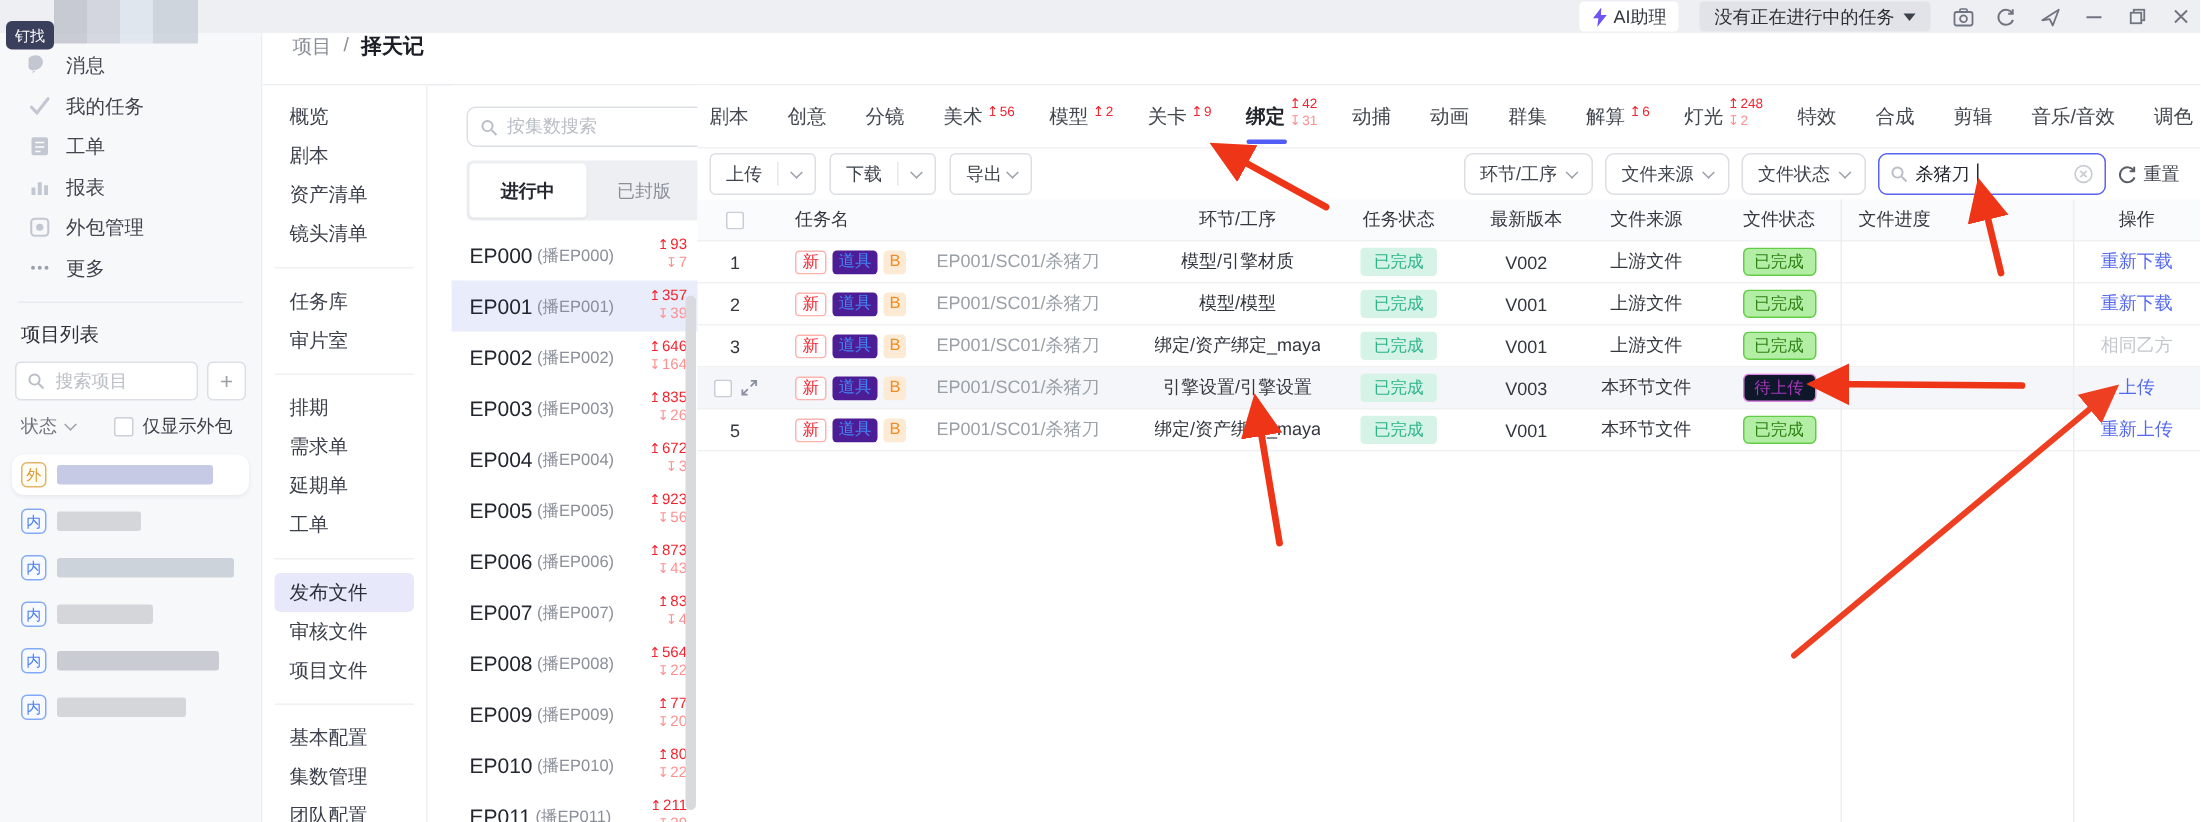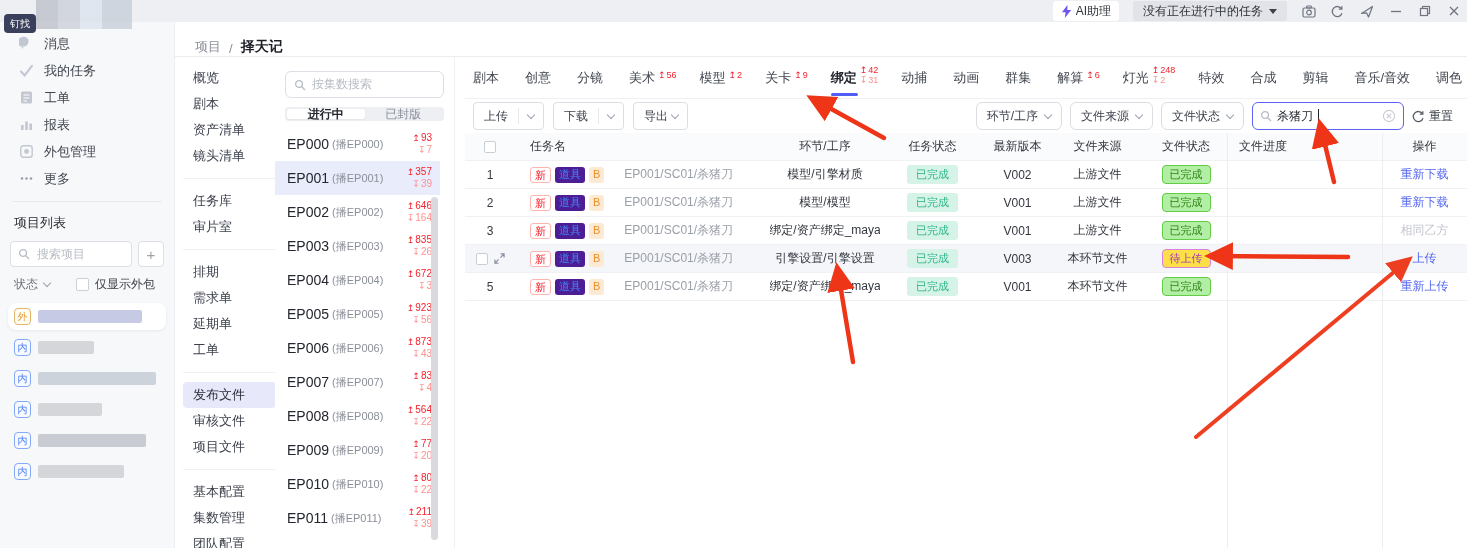--- a/index.html
+++ b/index.html
@@ -44,37 +44,37 @@
   .pbadge.int{color:#4a7df5;border-color:#85a9f7;background:#f7faff;}
   .blur{height:13px;border-radius:2px;background:#d4d6da;}
   .blur.v1{width:104px;background:#c7cae4;}
   .blur.v2{width:56px;}
   .blur.v3{width:118px;background:#ccd3da;}
   .blur.v4{width:64px;}
   .blur.v5{width:108px;background:#c9ccd2;}
   .blur.v6{width:86px;}
 
   
-  .crumbbar{position:absolute;left:175px;top:22px;width:1292px;height:35px;background:#fff;border-bottom:1px solid #ebedf0;display:flex;align-items:flex-end;padding-left:20px;gap:8px;}
+  .crumbbar{position:absolute;left:175px;top:22px;width:1292px;height:35px;background:#fff;border-bottom:1px solid #ebedf0;display:flex;align-items:flex-start;padding-left:20px;gap:8px;}
   .crumb-root{font-size:13px;color:#8a8f99;}
   .crumb-sep{font-size:13px;color:#8a8f99;}
   .crumb-cur{font-size:14px;font-weight:bold;color:#1c1f26;}
 
   
   .sidebar2{position:absolute;left:175px;top:57px;width:110px;height:491px;background:#fff;border-right:1px solid #eef0f2;padding-top:8px;}
   .pm-item{height:26px;line-height:26px;margin:0 8px;padding-left:10px;font-size:13px;color:#3a3f4a;border-radius:4px;position:relative;}
   .pm-item.gap{margin-top:19px;}
   .pm-item.gap::before{content:'';position:absolute;top:-10px;left:0;right:0;border-top:1px solid #eef0f2;}
   .pm-item.active{background:#e7e9fb;color:#2c2f3a;}
 
   
-  .episodes{position:absolute;left:275px;top:57px;width:180px;height:491px;background:#fff;border-right:1px solid #eef0f2;}
+  .episodes{position:absolute;left:301px;top:57px;width:180px;height:491px;background:#fff;border-right:1px solid #eef0f2;}
   .ep-search{margin:14px 10px 0 10px;height:27px;border:1px solid #dcdfe5;border-radius:6px;display:flex;align-items:center;gap:6px;padding:0 8px;color:#b9bdc5;}
   .ep-search span{font-size:12px;}
-  .seg{margin:9px 10px 0 10px;height:14px;background:#edeff3;border-radius:4px;display:flex;padding:2px;justify-content:space-between;}
+  .seg{margin:9px 10px 0 10px;height:40px;background:#edeff3;border-radius:4px;display:flex;padding:2px;justify-content:space-between;}
   .seg-item{flex:1;border-radius:3px;display:flex;align-items:center;justify-content:center;font-size:12px;color:#8a8f99;}
   .seg-item.on{background:#fff;color:#23262e;font-weight:bold;box-shadow:0 1px 2px rgba(0,0,0,.05);}
   .ep-list{margin-top:6px;}
   .ep-item{height:34px;display:flex;align-items:center;padding:0 8px 0 12px;margin-right:14px;}
   .ep-item.selected{background:#e9ecfb;}
   .ep-code{font-size:14px;color:#23262e;}
   .ep-alias{font-size:11px;color:#8b8f99;margin-left:3px;}
   .ep-counts{margin-left:auto;text-align:right;font-size:10px;line-height:11px;}
   .cnt{display:block;}
   .cnt.up{color:#f5222d;}
@@ -115,21 +115,21 @@
   .td.pleft{justify-content:flex-start;padding-left:12px;}
   .c-name{gap:4px;}
   .name-txt{color:#9aa0a8;margin-left:16px;}
   .tag{height:16px;line-height:15px;padding:0 4px;border-radius:3px;font-size:11px;}
   .tag-new{color:#f5222d;border:1px solid #ffb3af;background:#fff;}
   .tag-type{color:#4184f4;background:#4c1d95;text-align:right;}
   .tag-grade{color:#f08d27;background:#fcead5;}
   .badge-task{background:#d6f3e7;color:#2ab389;font-size:11px;padding:2px 9px;border-radius:3px;}
   .badge-file{font-size:11px;padding:1px 7px;border-radius:4px;border:1px solid;}
   .badge-file.done{background:#b2efa4;border-color:#62cc45;color:#2d7f13;}
-  .badge-file.pending{background:#fde047;border-color:#d981df;color:#a637b8;}
+  .badge-file.pending{background:#0f172a;border-color:#d981df;color:#a637b8;}
   .action{font-size:12px;}
   .action.link{color:#5468f0;}
   .action.disabled{color:#c3c7cd;}
   .row-tools{display:flex;align-items:center;gap:6px;}
   .cb-sm{width:12px;height:12px;border:1px solid #c9ced6;border-radius:2px;background:#fff;display:inline-block;}
   .vline{position:absolute;top:76px;bottom:0;width:1px;background:#ededef;z-index:2;}
   .vline.v1{left:762px;}
   .vline.v2{left:917px;}
 
   

